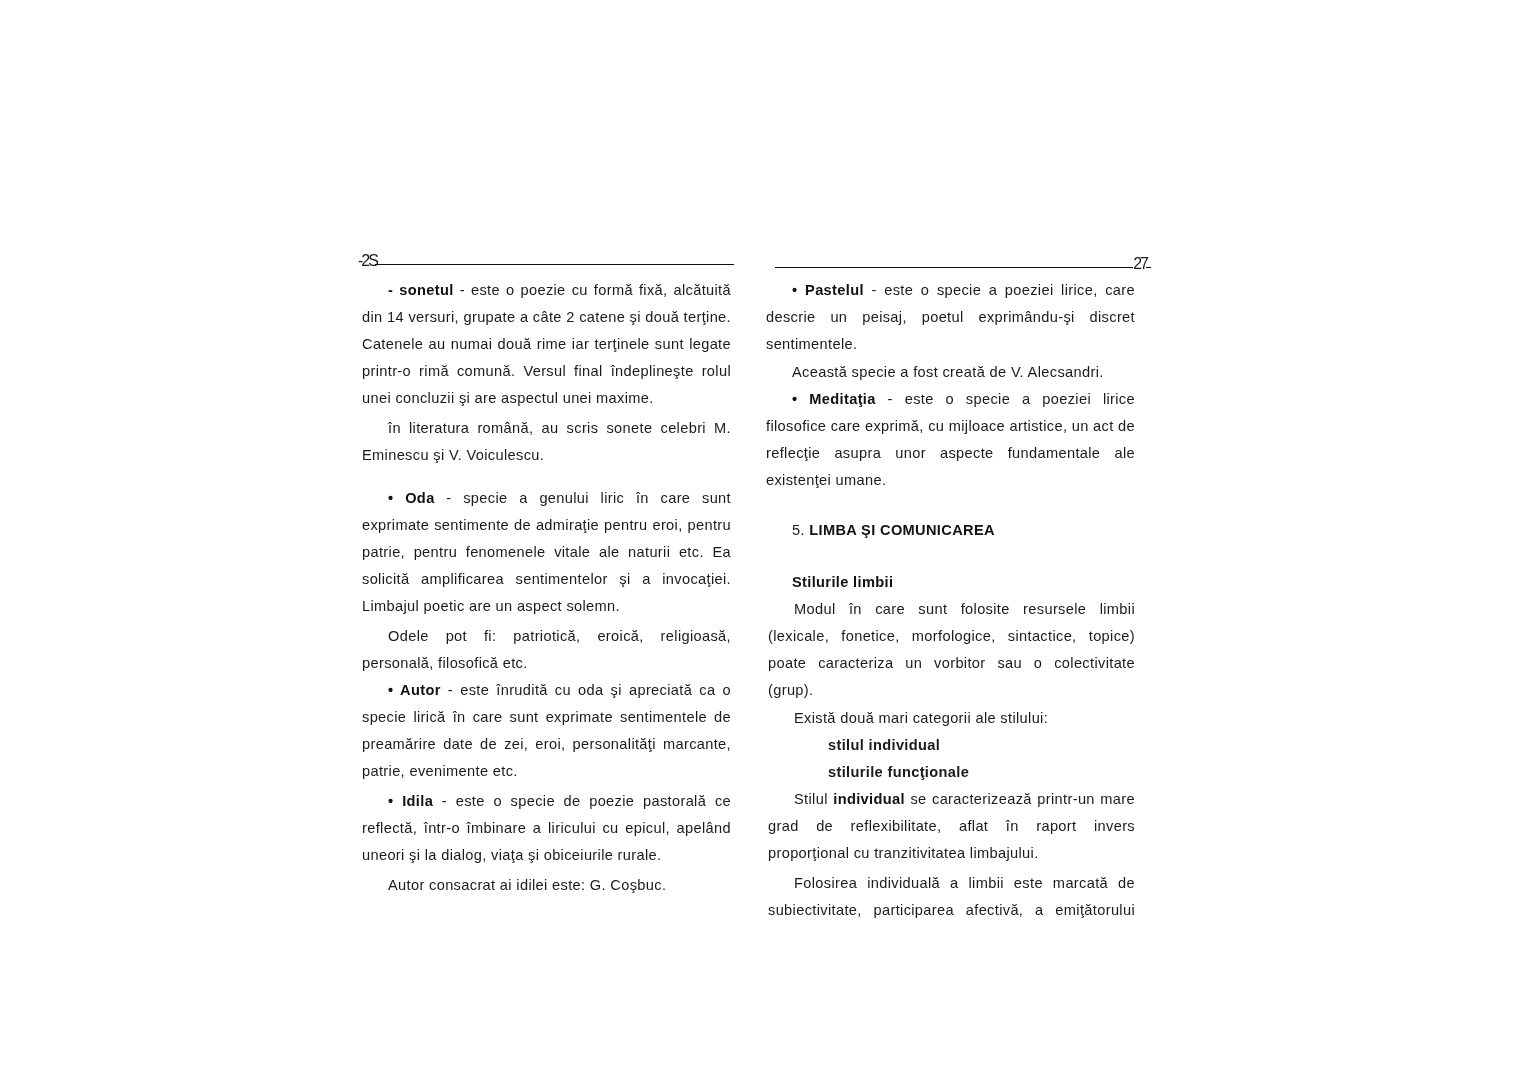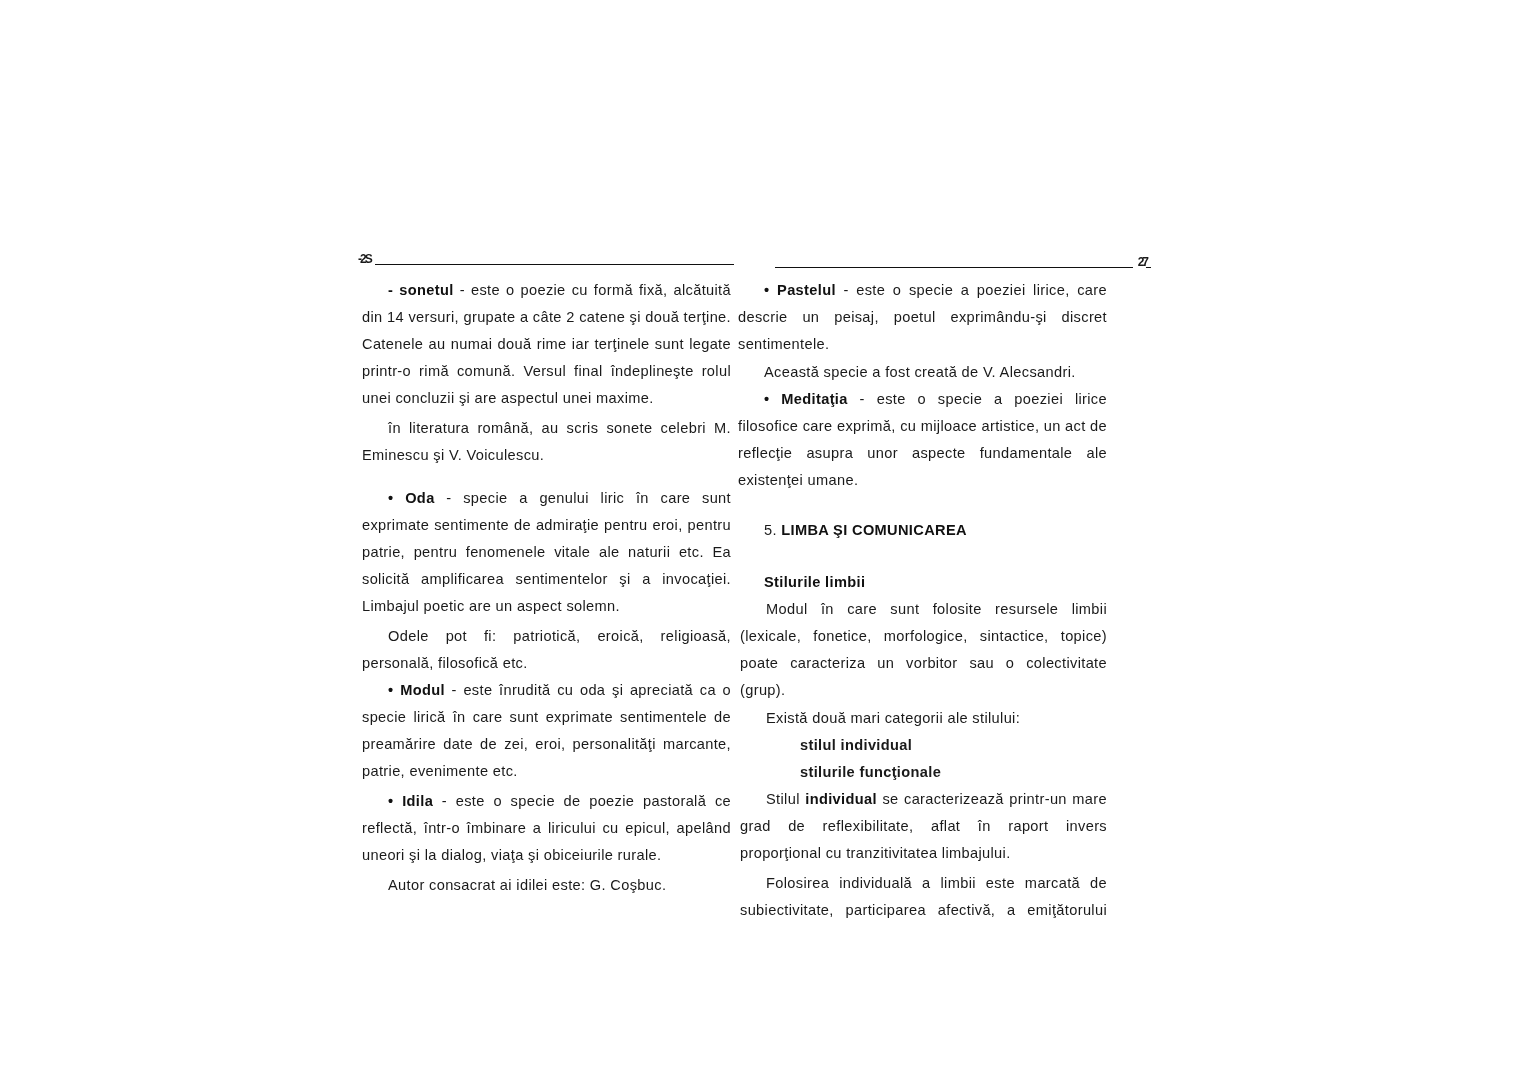--- a/index.html
+++ b/index.html
@@ -3,21 +3,21 @@
 <meta charset="utf-8">
 <style>
   html, body { margin: 0; padding: 0; }
   body {
     width: 1526px; height: 1080px; background: #ffffff; position: relative; overflow: hidden;
     font-family: "Liberation Sans", sans-serif; color: #1a1a1a;
   }
   .header { position: absolute; height: 20px; }
   .header-left { left: 358px; top: 252px; width: 376px; }
   .header-right { left: 775px; top: 254px; width: 376px; }
-  .pn { position: absolute; font-weight: bold; font-size: 12px; letter-spacing: -2px; font-family: "Liberation Sans", sans-serif; }
+  .pn { position: absolute; font-weight: normal; font-size: 16px; letter-spacing: -2px; font-family: "Liberation Sans", sans-serif; }
   .header-left .pn { left: 0; top: 0; }
   .header-left .rule { position: absolute; left: 17px; right: 0; top: 12px; border-top: 1.6px solid #111; }
   .header-right .rule { position: absolute; left: 0; right: 18px; top: 13px; border-top: 1.6px solid #111; }
   .header-right .pn { right: 4px; top: 1px; }
   .header-right .tick { position: absolute; right: 0; top: 13px; width: 5px; border-top: 1px solid #111; }
   .text { position: absolute; font-size: 14.6px; line-height: 27px; letter-spacing: 0.35px; }
   .p { text-align: justify; text-align-last: left; margin: 0; text-indent: 26px; }
   .gap { margin-top: 2px; }
   b { font-weight: bold; color: #111; }
   .indent-list { padding-left: 60px; margin: 0; font-weight: bold; }
@@ -35,26 +35,26 @@
   <div class="rule"></div>
   <span class="pn">27</span>
   <div class="tick"></div>
 </div>
 
 <div class="text" style="left:362px; top:277px; width:369px;">
   <p class="p"><b>- </b><b>sonetul</b><span> - este o poezie cu formă fixă, alcătuită din 14 versuri, grupate a câte 2 catene şi două terţine. Catenele au numai două rime iar terţinele sunt legate printr-o rimă comună. Versul final îndeplineşte rolul unei concluzii şi are aspectul unei maxime.</span></p>
   <p class="p gap" style="margin-top:3px"><span>în literatura română, au scris sonete celebri M. Eminescu şi V. Voiculescu.</span></p>
   <p class="p" style="margin-top:16px"><b>• </b><b>Oda</b><span> - specie a genului liric în care sunt exprimate sentimente de admiraţie pentru eroi, pentru patrie, pentru fenomenele vitale ale naturii etc. Ea solicită amplificarea sentimentelor şi a invocaţiei. Limbajul poetic are un aspect solemn.</span></p>
   <p class="p" style="margin-top:3px"><span>Odele pot fi: patriotică, eroică, religioasă, personală, filosofică etc.</span></p>
-  <p class="p" style="margin-top:0px"><b>• </b><b>Modul</b><span> - este înrudită cu oda şi apreciată ca o specie lirică în care sunt exprimate sentimentele de preamărire date de zei, eroi, personalităţi marcante, patrie, evenimente etc.</span></p>
+  <p class="p" style="margin-top:0px"><b>• </b><b>Autor</b><span> - este înrudită cu oda şi apreciată ca o specie lirică în care sunt exprimate sentimentele de preamărire date de zei, eroi, personalităţi marcante, patrie, evenimente etc.</span></p>
   <p class="p" style="margin-top:3px"><b>• </b><b>Idila</b><span> - este o specie de poezie pastorală ce reflectă, într-o îmbinare a liricului cu epicul, apelând uneori şi la dialog, viaţa şi obiceiurile rurale.</span></p>
   <p class="p" style="margin-top:3px"><span>Autor consacrat ai idilei este: G. Coşbuc.</span></p>
 </div>
 
-<div class="text" style="left:738px; top:277px; width:369px;">
+<div class="text" style="left:766px; top:277px; width:369px;">
   <p class="p"><b>• </b><b>Pastelul</b><span> - este o specie a poeziei lirice, care descrie un peisaj, poetul exprimându-şi discret sentimentele.</span></p>
   <p class="p" style="margin-top:1px"><span>Această specie a fost creată de V. Alecsandri.</span></p>
   <p class="p"><b>• </b><b>Meditaţia</b><span> - este o specie a poeziei lirice filosofice care exprimă, cu mijloace artistice, un act de reflecţie asupra unor aspecte fundamentale ale existenţei umane.</span></p>
 
   <p class="heading" style="margin-top:23px"><span>5. </span><b>LIMBA ŞI COMUNICAREA</b></p>
 
   <p class="heading" style="margin-top:25px"><b>Stilurile limbii</b></p>
 
   <div style="margin-left:2px">
     <p class="p"><span>Modul în care sunt folosite resursele limbii (lexicale, fonetice, morfologice, sintactice, topice) poate caracteriza un vorbitor sau o colectivitate (grup).</span></p>

